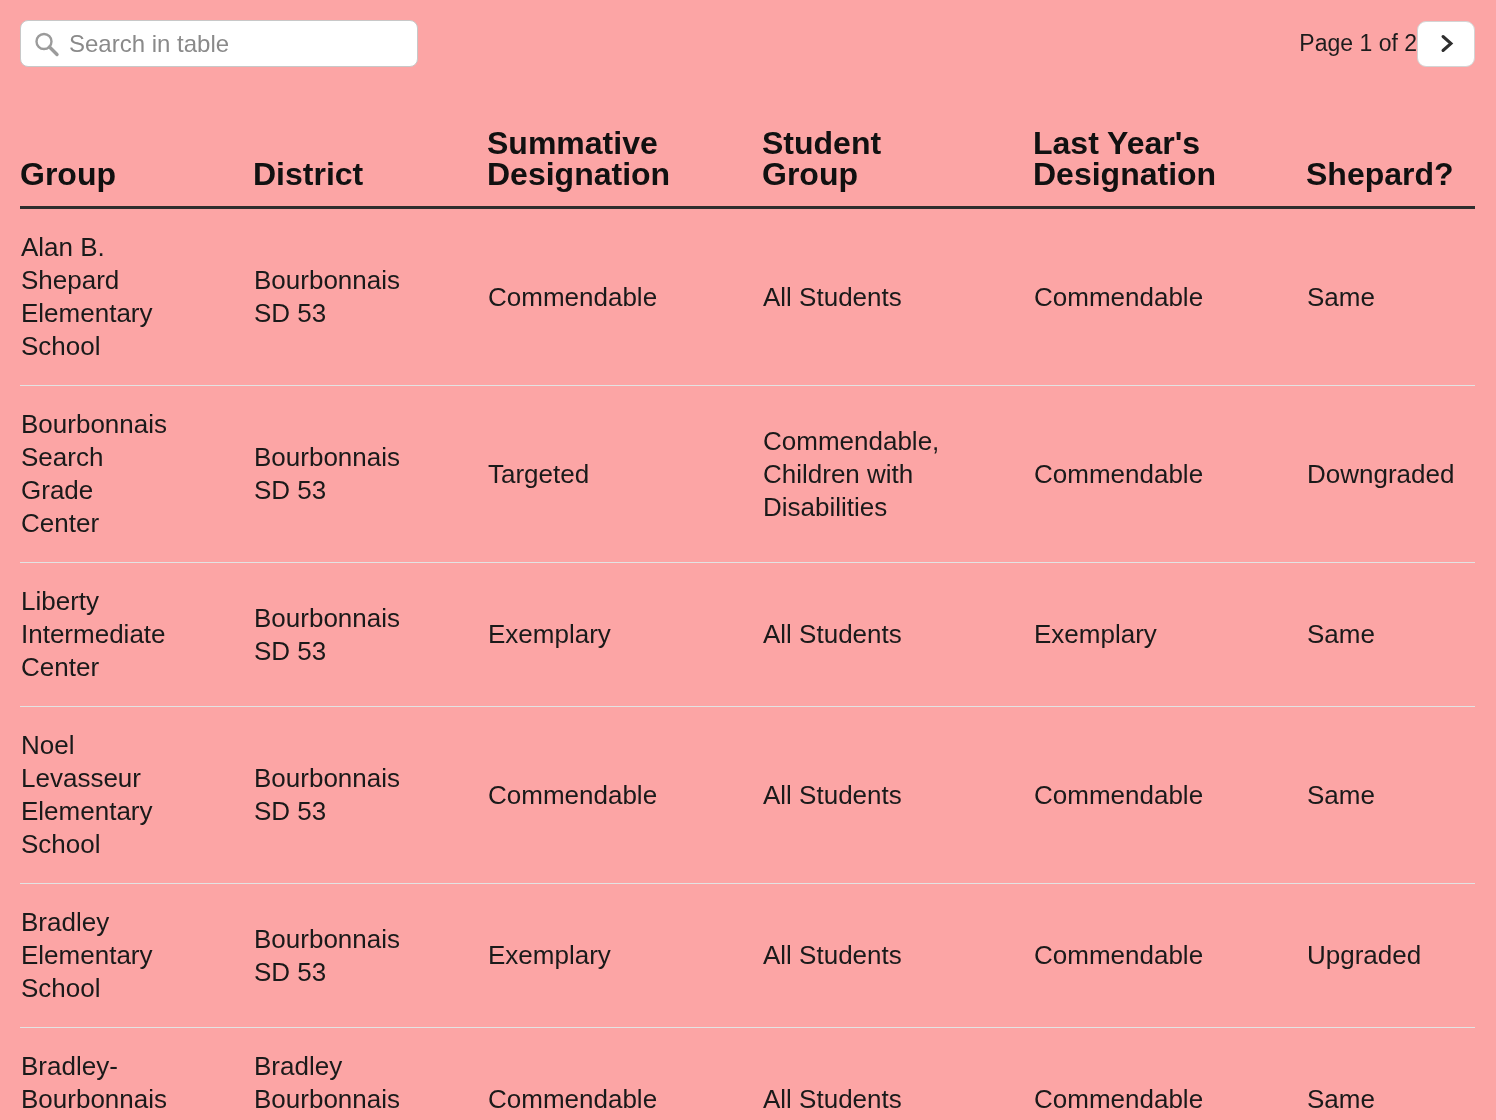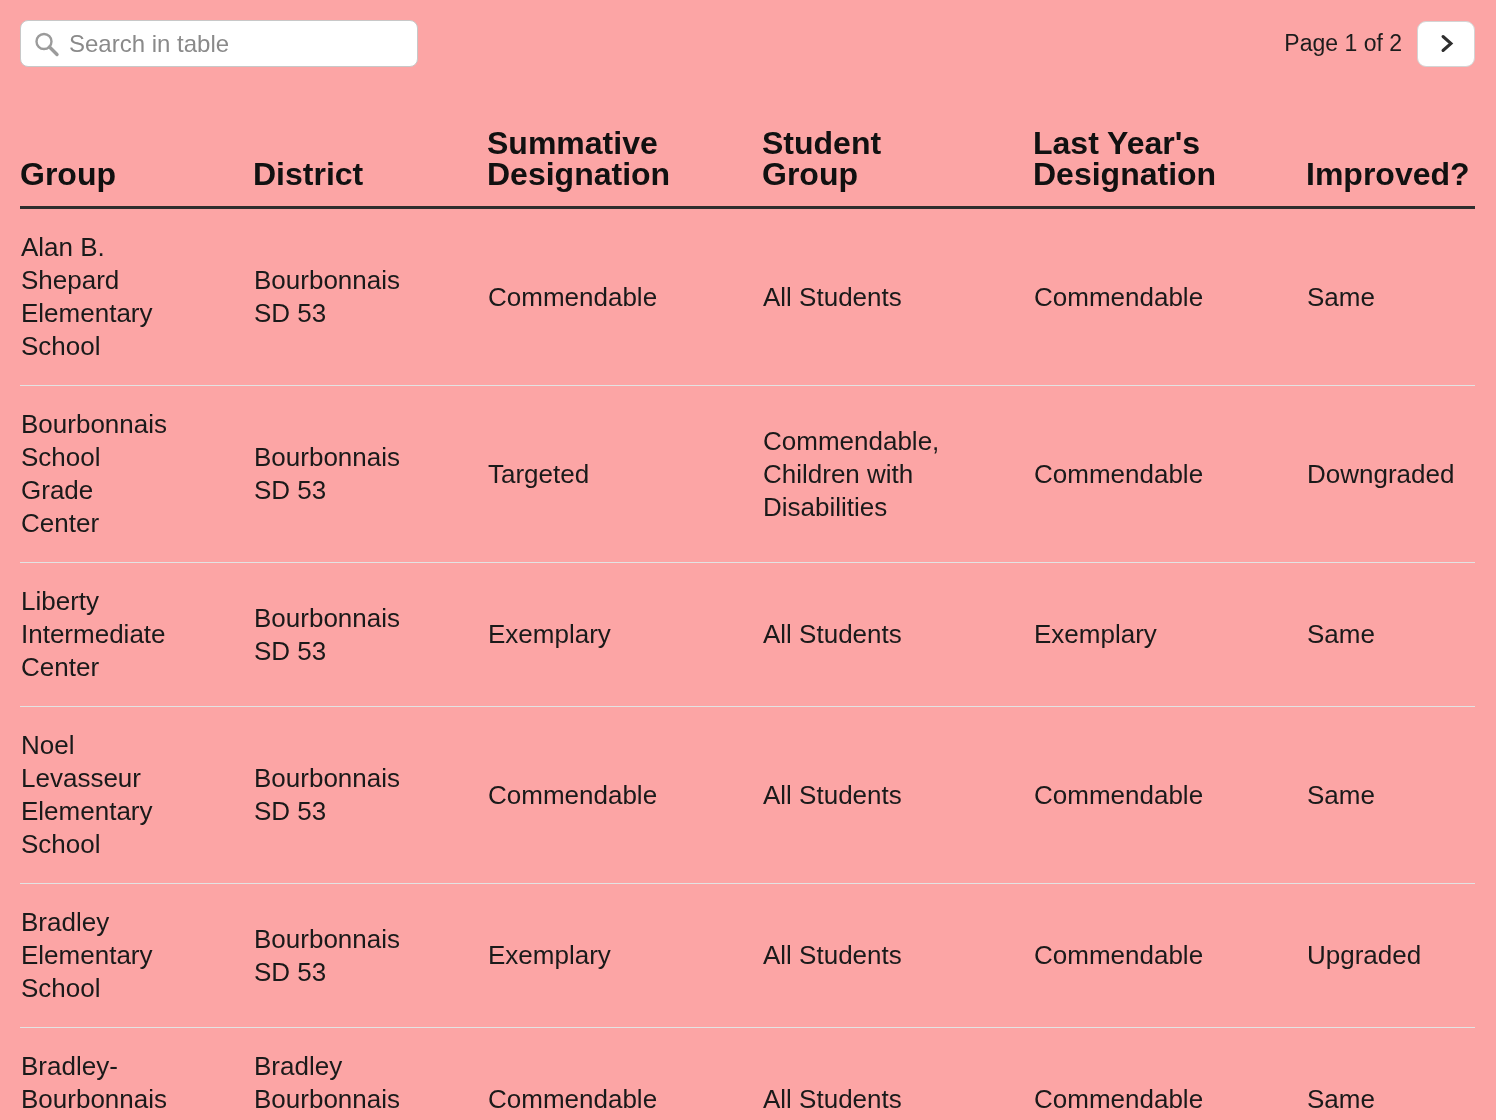--- a/index.html
+++ b/index.html
@@ -48,21 +48,20 @@
     left: 13px;
     top: 50%;
     transform: translateY(-50%);
     width: 27px;
     height: 27px;
     pointer-events: none;
   }
   .pager {
     display: flex;
     align-items: center;
-    gap: 15px;
   }
   .pager-label {
     font-size: 23px;
     color: #1c1c1c;
   }
   .next-btn {
     width: 58px;
     height: 46px;
     background: #ffffff;
     border: 1px solid #d4d4d4;
@@ -150,34 +149,34 @@
         <col class="c5">
         <col class="c6">
     </colgroup>
     <thead>
       <tr id="header-row">
           <th>Group</th>
           <th>District</th>
           <th>Summative Designation</th>
           <th>Student Group</th>
           <th>Last Year's Designation</th>
-          <th>Improved?</th>
+          <th>Shepard?</th>
         </tr>
     </thead>
     <tbody id="table-body">
         <tr>
           <td>Alan B. Shepard Elementary School</td>
           <td>Bourbonnais SD 53</td>
           <td>Commendable</td>
           <td>All Students</td>
           <td>Commendable</td>
           <td>Same</td>
         </tr>
         <tr>
-          <td>Bourbonnais School Grade Center</td>
+          <td>Bourbonnais Search Grade Center</td>
           <td>Bourbonnais SD 53</td>
           <td>Targeted</td>
           <td>Commendable, Children with Disabilities</td>
           <td>Commendable</td>
           <td>Downgraded</td>
         </tr>
         <tr>
           <td>Liberty Intermediate Center</td>
           <td>Bourbonnais SD 53</td>
           <td>Exemplary</td>

